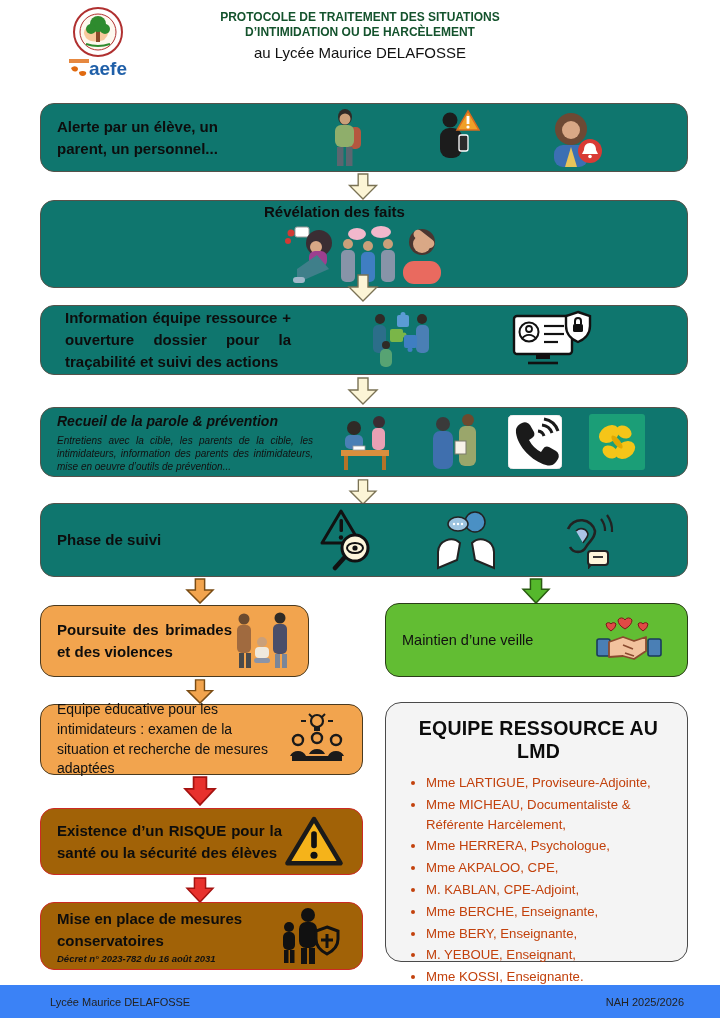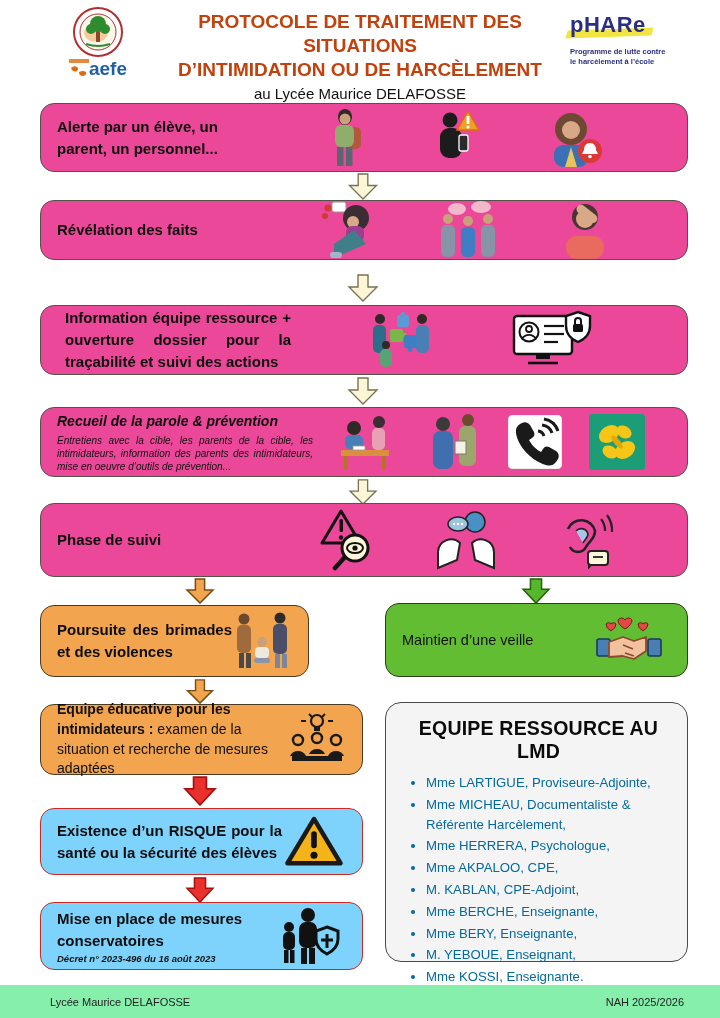--- a/index.html
+++ b/index.html
@@ -6,52 +6,52 @@
   .page{position:relative;width:720px;height:1018px;background:#fff;overflow:hidden;
         font-family:"Liberation Sans",sans-serif;color:#111;}
   
   .header{position:absolute;top:0;left:0;width:720px;height:96px;display:flex;align-items:center;}
   .logo-left{position:absolute;left:52px;top:6px;width:92px;display:flex;flex-direction:column;align-items:center;}
   .aefe-row{display:flex;align-items:flex-start;gap:0;margin-top:1px;}
   .aefe-word{color:#1f5fa8;font-weight:bold;font-size:19px;line-height:1;}
   .aefe-small{width:34px;height:3px;background:#1f5fa8;opacity:.55;margin-top:2px;}
   .aefe-small2{width:26px;height:3px;background:#1f5fa8;opacity:.45;margin-top:2px;}
   .titles{position:absolute;left:160px;top:10px;width:400px;text-align:center;}
-  .title-line{font-size:19px;font-weight:bold;line-height:1.25;color:#c2410c;}
+  .title-line{font-size:12px;font-weight:bold;line-height:1.25;color:#14532d;}
   .subtitle{font-size:15px;margin-top:4px;color:#111;}
   .phare{position:absolute;right:30px;top:12px;width:120px;text-align:left;}
   .phare-word{position:relative;display:inline-block;color:#2b2e83;font-weight:bold;font-size:22px;letter-spacing:.5px;z-index:1;}
   .phare-word::after{content:"";position:absolute;left:-3px;right:-6px;bottom:1px;height:8px;background:#f2e542;transform:skewX(-18deg) rotate(-2deg);z-index:-1;}
   .phare-tag{margin-top:9px;font-size:7.5px;line-height:1.35;color:#2b2e83;font-weight:bold;}
   
   .fbox{position:absolute;left:40px;width:648px;box-sizing:border-box;border-radius:14px;
         display:flex;align-items:center;padding:0 16px;}
-  .cream{background:#ec4899;border:1.4px solid #55524a;}
+  .cream{background:#0f766e;border:1.4px solid #55524a;}
   .orange{background:#f2a44e;border:1.6px solid #4a3a20;}
   .green{background:#62bd33;border:1.6px solid #2a3d18;}
-  .red{background:#7dd3fc;border:1.4px solid #cc2a24;}
+  .red{background:#a16207;border:1.4px solid #cc2a24;}
   .gray-panel{background:#f4f4f4;border:1.6px solid #4a4a4a;border-radius:16px;}
   .btext{font-weight:bold;font-size:15px;line-height:1.45;color:#0d0d0d;}
   .bicons{flex:1;display:flex;align-items:center;justify-content:space-evenly;}
   .just{text-align:justify;}
   .small-body{font-weight:normal;font-size:10px;line-height:1.3;margin-top:3px;}
   .note{font-style:italic;font-weight:bold;font-size:9.5px;margin-top:2px;}
   
   .flow-arrow{position:absolute;}
   .a-cream polygon{fill:#fcf5d6;stroke:#7a7254;stroke-width:1.4;}
   .a-orange polygon{fill:#f2a44e;stroke:#7a4c14;stroke-width:1.6;}
   .a-green polygon{fill:#55b82c;stroke:#2a5c12;stroke-width:1.6;}
   .a-red polygon{fill:#e8312d;stroke:#a51210;stroke-width:1.6;}
   
   .panel{position:absolute;left:385px;top:702px;width:303px;height:260px;box-sizing:border-box;padding:14px 10px 10px 14px;}
   .panel-title{font-size:19.5px;font-weight:bold;text-align:center;letter-spacing:.2px;color:#0b0b0b;}
   .team-list{margin:10px 0 0 0;padding-left:26px;}
-  .team-list li{font-size:13.2px;line-height:1.5;margin-bottom:2px;color:#0369a1;}
+  .team-list li{font-size:13.2px;line-height:1.5;margin-bottom:2px;color:#c2410c;}
   
-  .footer{position:absolute;left:0;top:985px;width:720px;height:33px;background:#86efac;
+  .footer{position:absolute;left:0;top:985px;width:720px;height:33px;background:#3b82f6;
           display:flex;align-items:center;justify-content:space-between;box-sizing:border-box;
           padding:0 36px 0 50px;font-size:11px;color:#222;}
   svg{display:block;}
 </style>
 </head>
 <body>
 
 <div class="page">
 
   <div class="header">
@@ -83,27 +83,20 @@
         </span>
       </div>
     </div>
 
     <div class="titles">
       <div class="title-line">PROTOCOLE DE TRAITEMENT DES SITUATIONS</div>
       <div class="title-line">D’INTIMIDATION OU DE HARCÈLEMENT</div>
       <div class="subtitle">au Lycée Maurice DELAFOSSE</div>
     </div>
 
-    <div class="phare">
-      <span class="phare-word">pHARe</span>
-      <div class="phare-tag">
-        <span>Programme de lutte contre</span><br>
-        <span>le harcèlement à l’école</span>
-      </div>
-    </div>
   </div>
 
   <div class="fbox cream" style="top:103px;height:69px;">
     <div class="btext" style="width:200px;">Alerte par un élève, un parent, un personnel...</div>
     <div class="bicons">
       <span>
         <svg width="38" height="58" viewBox="0 0 38 58">
           <ellipse cx="19" cy="8" rx="7" ry="8" fill="#2f2a26"></ellipse>
           <circle cx="19" cy="10" r="5.5" fill="#caa07a"></circle>
           <rect x="23" y="18" width="12" height="22" rx="5" fill="#b5573f"></rect>
@@ -133,21 +126,21 @@
           <circle cx="41" cy="47.5" r="1.8" fill="#fff"></circle>
         </svg>
       </span>
     </div>
   </div>
 
   <svg class="flow-arrow a-cream" style="left:346px;top:173px;" width="34" height="27" viewBox="0 0 30 28">
       <polygon points="10,1 20,1 20,13 29,13 15,27 1,13 10,13"></polygon>
     </svg>
 
-  <div class="fbox cream" style="top:200px;height:60px;">
+  <div class="fbox cream" style="top:200px;height:88px;flex-direction:column;">
     <div class="btext" style="width:200px;">Révélation des faits</div>
     <div class="bicons">
       <span>
         <svg width="54" height="60" viewBox="0 0 54 60">
           <rect x="12" y="2" width="14" height="10" rx="2" fill="#fff" stroke="#999"></rect>
           <circle cx="8" cy="8" r="3.5" fill="#d23a35"></circle>
           <circle cx="5" cy="16" r="3" fill="#d23a35"></circle>
           <circle cx="36" cy="18" r="13" fill="#3a2d33"></circle>
           <circle cx="33" cy="22" r="6" fill="#d9a886"></circle>
           <rect x="26" y="26" width="18" height="16" rx="6" fill="#9c3f8f"></rect>
@@ -362,21 +355,21 @@
       </span>
     </div>
   </div>
 
   <svg class="flow-arrow a-orange" style="left:183px;top:679px;" width="34" height="25" viewBox="0 0 30 28">
       <polygon points="10,1 20,1 20,13 29,13 15,27 1,13 10,13"></polygon>
     </svg>
 
   <div class="fbox orange" style="top:704px;width:323px;height:71px;">
     <div style="width:232px;font-size:14px;line-height:1.4;">
-      <span style="font-weight:bold;margin-top:13px;">Equipe éducative pour les intimidateurs :</span><span> examen de la situation et recherche de mesures adaptées</span>
+      <span style="font-weight:normal;margin-top:13px;">Equipe éducative pour les intimidateurs :</span><span> examen de la situation et recherche de mesures adaptées</span>
     </div>
     <div class="bicons">
       <span>
         <svg width="58" height="56" viewBox="0 0 58 56">
           <circle cx="29" cy="9" r="6" fill="none" stroke="#1a1a1a" stroke-width="2.2"></circle>
           <rect x="26" y="15" width="6" height="4" fill="#1a1a1a"></rect>
           <line x1="18" y1="9" x2="13" y2="9" stroke="#1a1a1a" stroke-width="2"></line>
           <line x1="45" y1="9" x2="40" y2="9" stroke="#1a1a1a" stroke-width="2"></line>
           <line x1="21" y1="2" x2="24" y2="5" stroke="#1a1a1a" stroke-width="2"></line>
           <line x1="37" y1="2" x2="34" y2="5" stroke="#1a1a1a" stroke-width="2"></line>
@@ -409,21 +402,21 @@
     </div>
   </div>
 
   <svg class="flow-arrow a-red" style="left:180px;top:877px;" width="40" height="26" viewBox="0 0 30 28">
       <polygon points="9,1 21,1 21,12 29,12 15,27 1,12 9,12"></polygon>
     </svg>
 
   <div class="fbox red" style="top:902px;width:323px;height:68px;">
     <div style="width:215px;">
       <div class="btext">Mise en place de mesures conservatoires</div>
-      <div class="note">Décret n° 2023-496 du 16 août 2023</div>
+      <div class="note">Décret n° 2023-782 du 16 août 2031</div>
     </div>
     <div class="bicons">
       <span>
         <svg width="62" height="58" viewBox="0 0 62 58">
           <circle cx="30" cy="8" r="7" fill="#111"></circle>
           <rect x="21" y="15" width="18" height="26" rx="7" fill="#111"></rect>
           <rect x="23" y="41" width="6" height="16" fill="#111"></rect>
           <rect x="31" y="41" width="6" height="16" fill="#111"></rect>
           <circle cx="11" cy="20" r="5" fill="#111"></circle>
           <rect x="5" y="25" width="12" height="18" rx="5" fill="#111"></rect>

